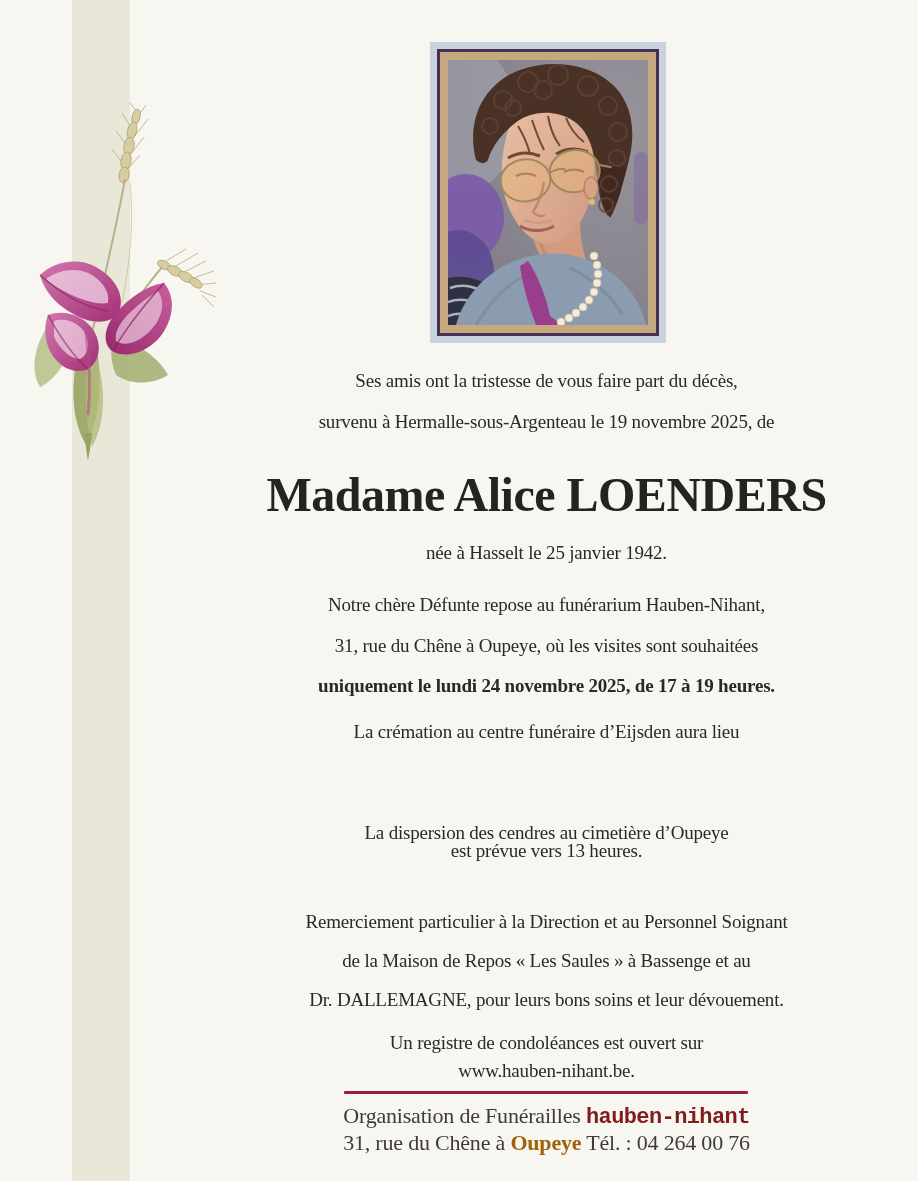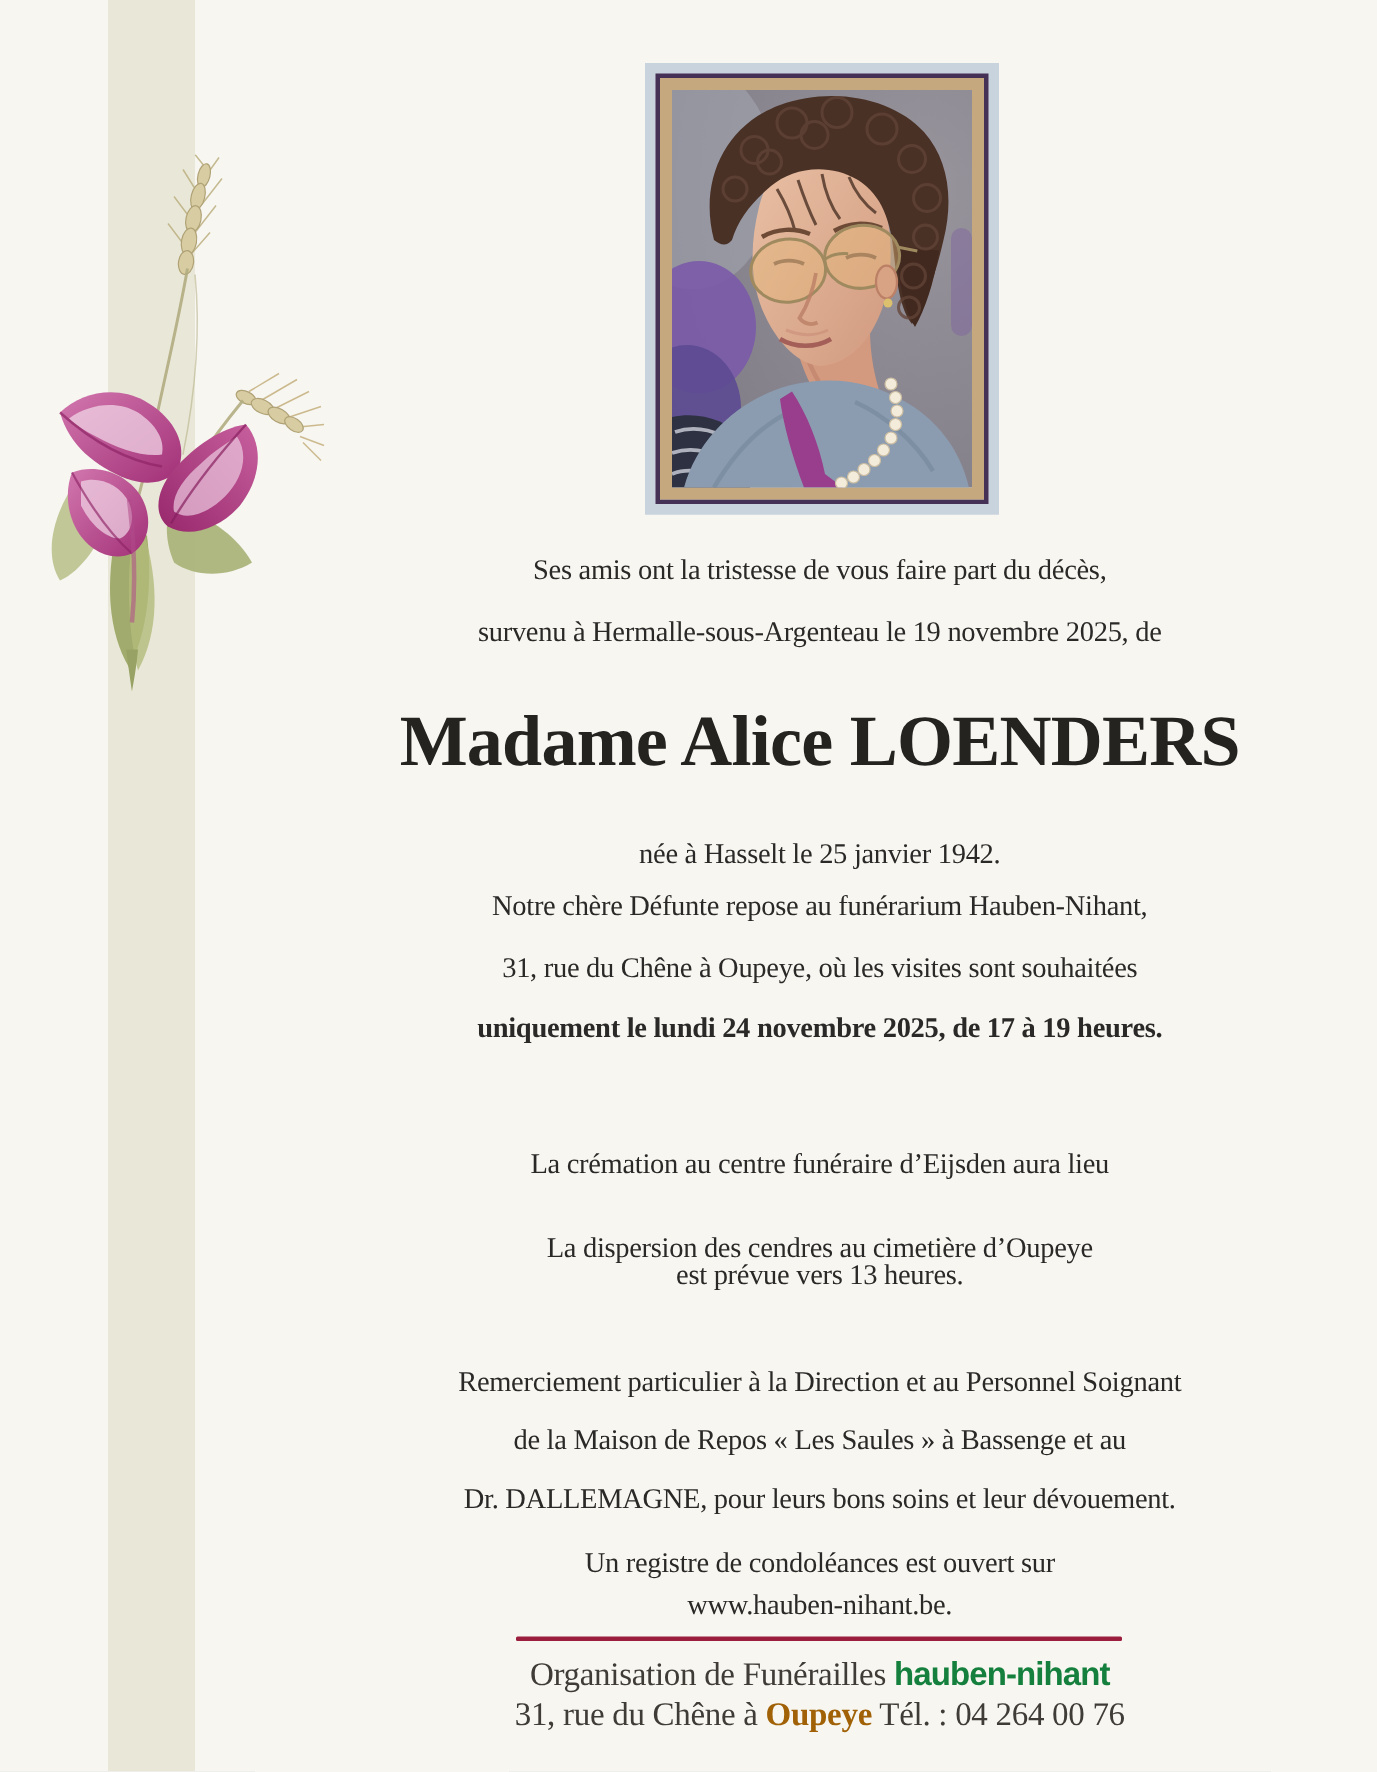--- a/index.html
+++ b/index.html
@@ -32,22 +32,22 @@
   .name-line{
     font-size:48px;line-height:46px;font-weight:bold;letter-spacing:-0.5px;color:#242320;
   }
   .small-line{font-size:19px;line-height:24px;}
   .rule{
     position:absolute;left:344px;top:1091px;width:404px;height:3px;
     background:#9c1e3e;border-radius:1px;
   }
   .footer-line{font-size:22px;line-height:26px;color:#3f3b36;letter-spacing:-0.2px;}
   .brand{
-    font-family:Liberation Sans, sans-serif;
-    font-weight:bold;color:#15803d;font-size:22px;letter-spacing:-0.6px;
+    font-family:Liberation Mono, monospace;
+    font-weight:bold;color:#7f1d1d;font-size:22px;letter-spacing:-0.6px;
   }
   .city-bold{font-weight:bold;color:#a16207;}
 </style>
 </head>
 <body>
 
 <div class="page">
 
   <div class="stripe"></div>
 
@@ -212,27 +212,27 @@
         </svg>
       </div>
     </div>
   </div>
 
   <p class="line" style="top:366px">Ses amis ont la tristesse de vous faire part du décès,</p>
   <p class="line" style="top:407px">survenu à Hermalle-sous-Argenteau le 19 novembre 2025, de</p>
 
   <p class="line name-line" style="top:472px">Madame Alice LOENDERS</p>
 
-  <p class="line" style="top:555px">née à Hasselt le 25 janvier 1942.</p>
+  <p class="line" style="top:538px">née à Hasselt le 25 janvier 1942.</p>
 
   <p class="line" style="top:590px">Notre chère Défunte repose au funérarium Hauben-Nihant,</p>
   <p class="line" style="top:631px">31, rue du Chêne à Oupeye, où les visites sont souhaitées</p>
   <p class="line bold" style="top:671px">uniquement le lundi 24 novembre 2025, de 17 à 19 heures.</p>
 
-  <p class="line" style="top:762px">La crémation au centre funéraire d’Eijsden aura lieu</p>
+  <p class="line" style="top:717px">La crémation au centre funéraire d’Eijsden aura lieu</p>
 
   <p class="line" style="top:818px">La dispersion des cendres au cimetière d’Oupeye</p>
   <p class="line" style="top:836px">est prévue vers 13 heures.</p>
 
   <p class="line" style="top:907px">Remerciement particulier à la Direction et au Personnel Soignant</p>
   <p class="line" style="top:946px">de la Maison de Repos « Les Saules » à Bassenge et au</p>
   <p class="line" style="top:985px">Dr. DALLEMAGNE, pour leurs bons soins et leur dévouement.</p>
 
   <p class="line small-line" style="top:1059px">www.hauben-nihant.be.</p>
   <p class="line small-line" style="top:1031px">Un registre de condoléances est ouvert sur</p>

